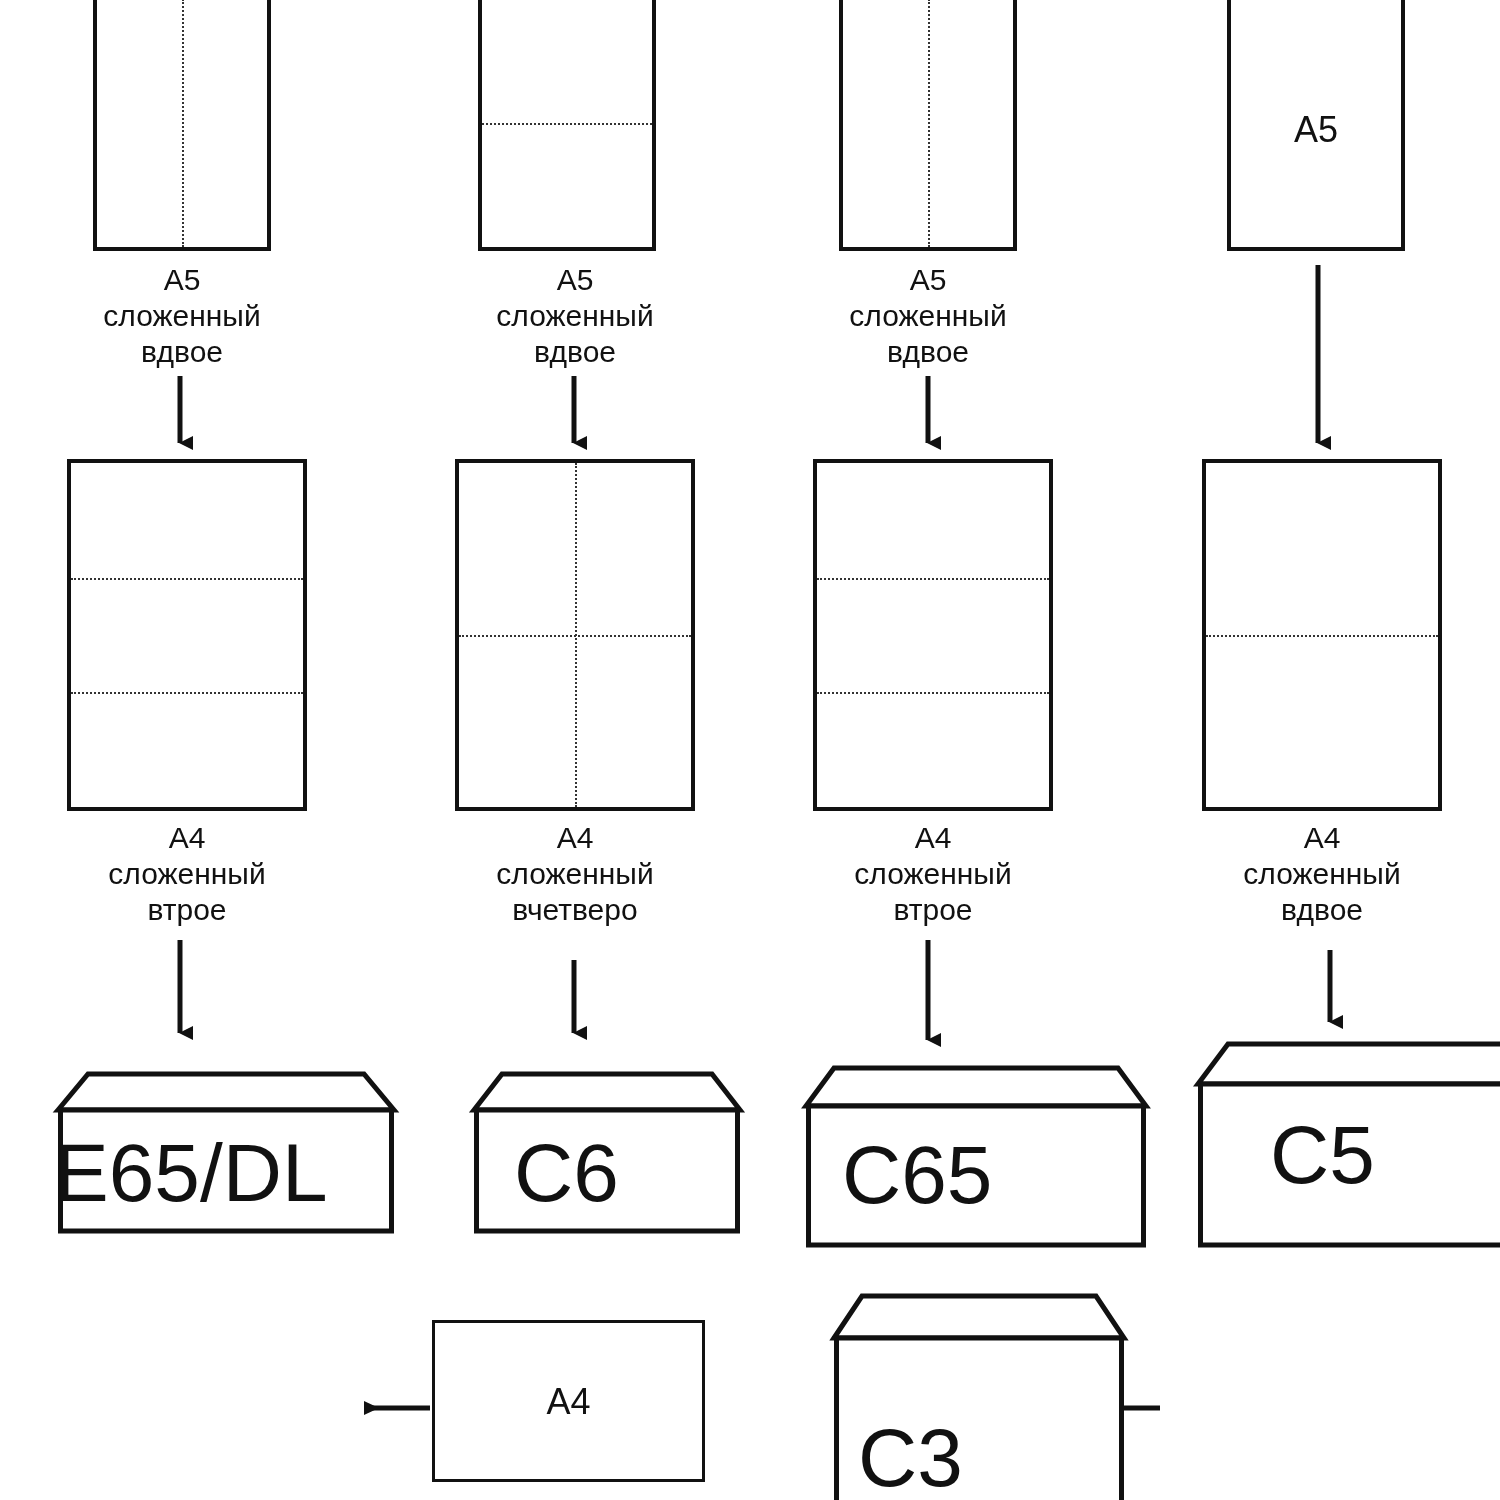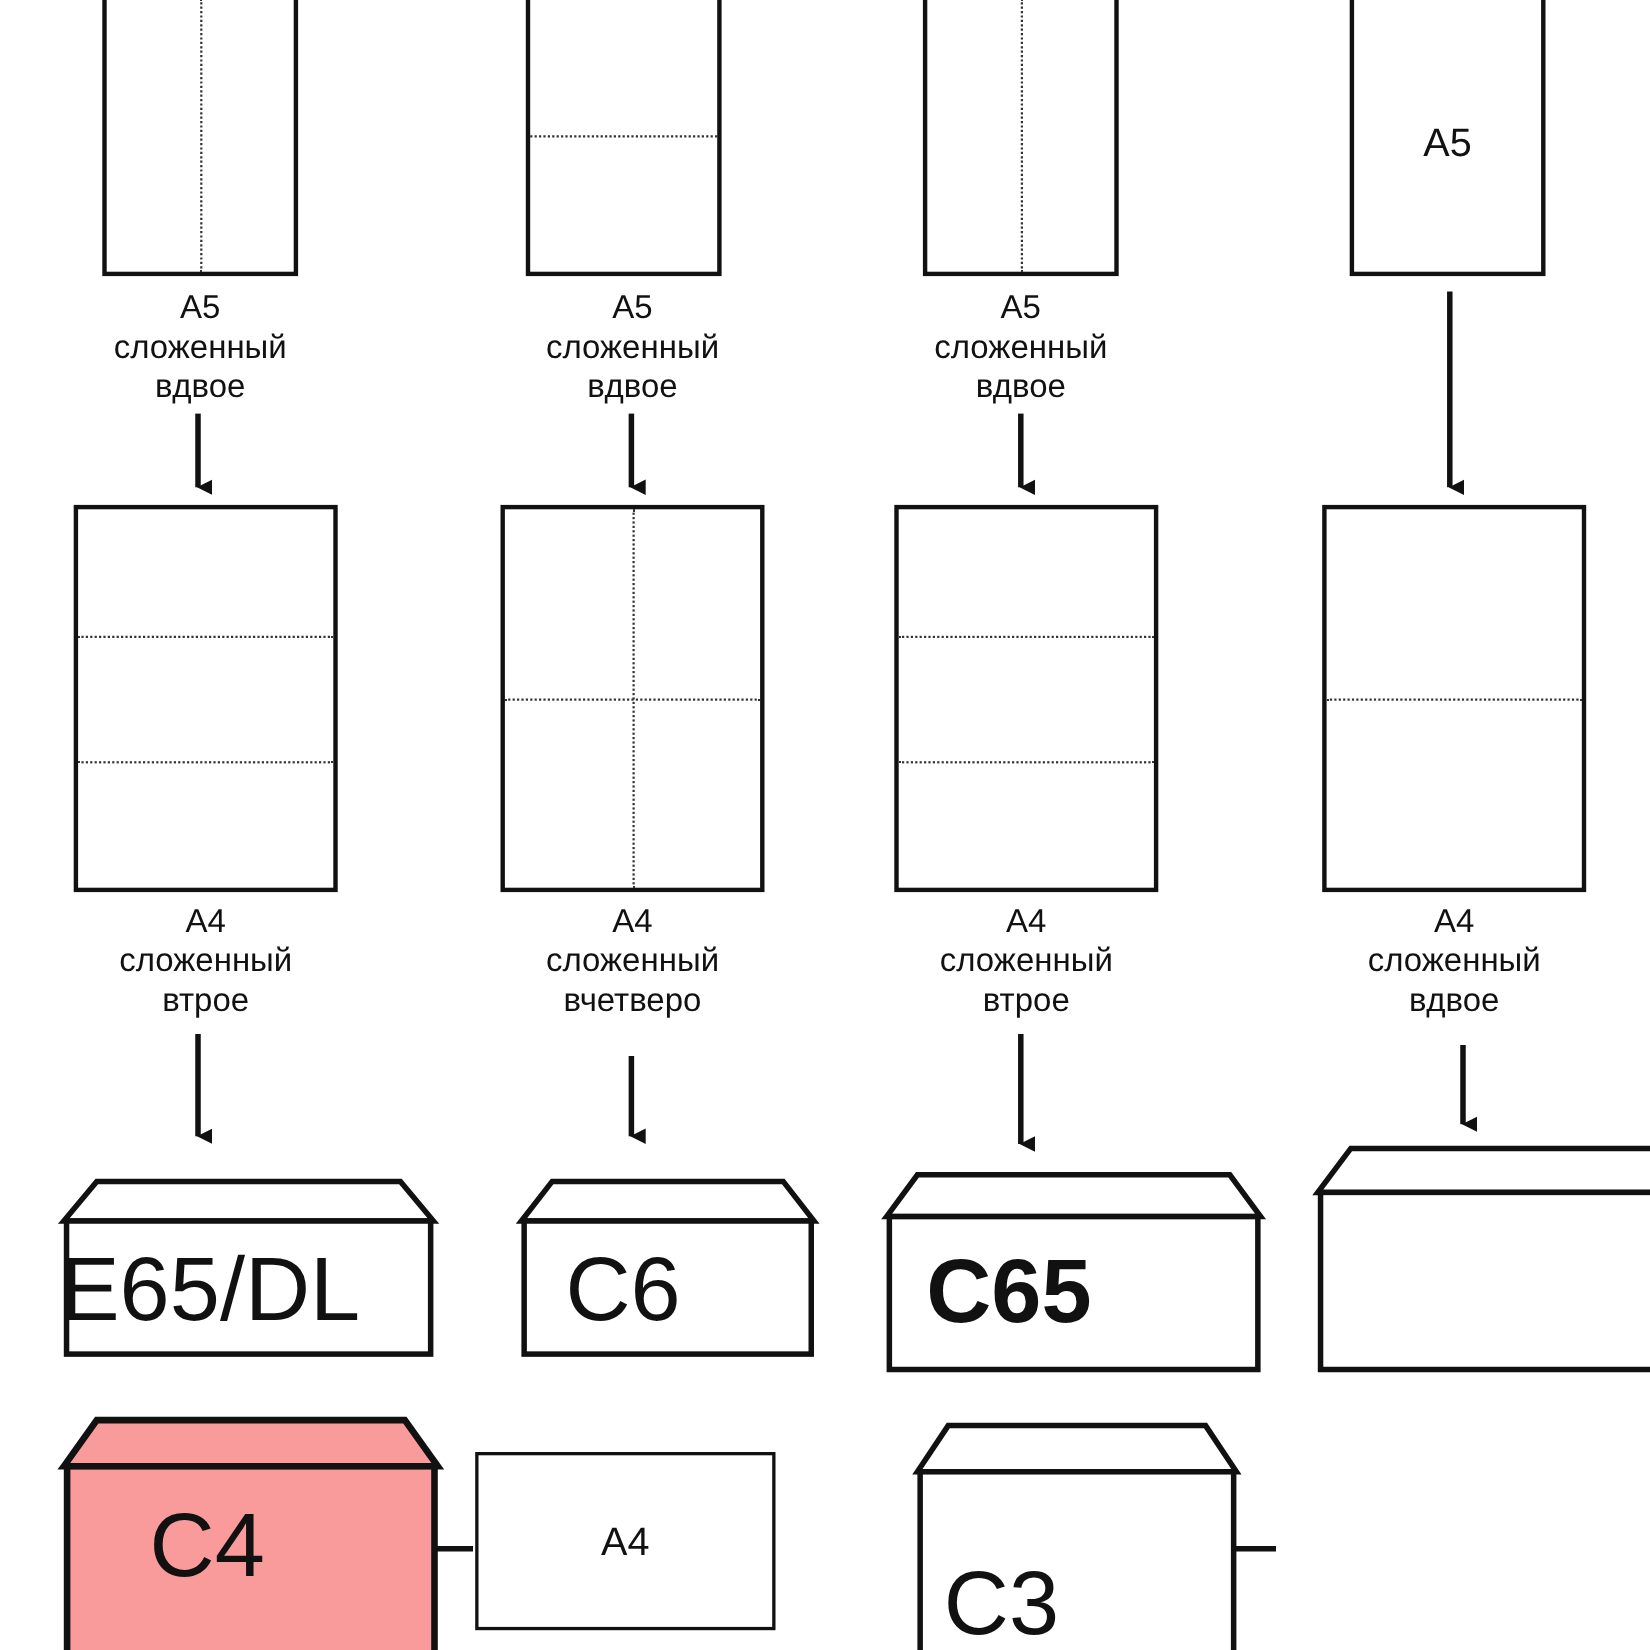--- a/index.html
+++ b/index.html
@@ -189,37 +189,31 @@
       <rect x="2.5" y="46" width="261" height="121" fill="#ffffff" stroke="#111111" stroke-width="5"></rect>
     </svg>
     <div class="env-text" style="left:80px; top:62px;">C6</div>
   </div>
 
   <div class="envelope" style="left:766px; top:1058px; width:340px; height:190px;">
     <svg width="340" height="190" viewBox="0 0 340 190">
       <path d="M0,48 L28,10 L312,10 L340,48 Z" fill="#ffffff" stroke="#111111" stroke-width="5" stroke-linejoin="miter"></path>
       <rect x="2.5" y="48" width="335" height="139" fill="#ffffff" stroke="#111111" stroke-width="5"></rect>
     </svg>
-    <div class="env-text" style="left:76px; top:70px;font-weight:bold;">C65</div>
+    <div class="env-text" style="left:76px; top:70px;">C65</div>
   </div>
 
   <div class="envelope" style="left:1158px; top:1036px; width:348px; height:212px;">
     <svg width="348" height="212" viewBox="0 0 348 212">
       <path d="M0,48 L30,8 L318,8 L348,48 Z" fill="#ffffff" stroke="#111111" stroke-width="5" stroke-linejoin="miter"></path>
       <rect x="2.5" y="48" width="343" height="161" fill="#ffffff" stroke="#111111" stroke-width="5"></rect>
     </svg>
-  </div>
-
-  <div class="envelope" style="left:18px; top:1283px; width:340px; height:216px;">
-    <svg width="340" height="216" viewBox="0 0 340 216">
-      <path d="M0,50 L30,8 L310,8 L340,50 Z" fill="#FA9B9B" stroke="#111111" stroke-width="6" stroke-linejoin="miter"></path>
-      <rect x="3" y="50" width="334" height="172" fill="#FA9B9B" stroke="#111111" stroke-width="6"></rect>
-    </svg>
-    <div class="env-text" style="left:118px; top:76px;">C4</div>
-  </div>
+    <div class="env-text" style="left:112px; top:72px;">C5</div>
+  </div>
+
 
   <div class="sheet thin" style="left:432px; top:1320px; width:273px; height:162px;">
     <div class="sheet-label" style="top:58px;">A4</div>
   </div>
 
   <div class="envelope" style="left:794px; top:1288px; width:290px; height:212px;">
     <svg width="290" height="212" viewBox="0 0 290 212">
       <path d="M0,50 L28,8 L262,8 L290,50 Z" fill="#ffffff" stroke="#111111" stroke-width="5" stroke-linejoin="miter"></path>
       <rect x="2.5" y="50" width="285" height="165" fill="#ffffff" stroke="#111111" stroke-width="5"></rect>
     </svg>

